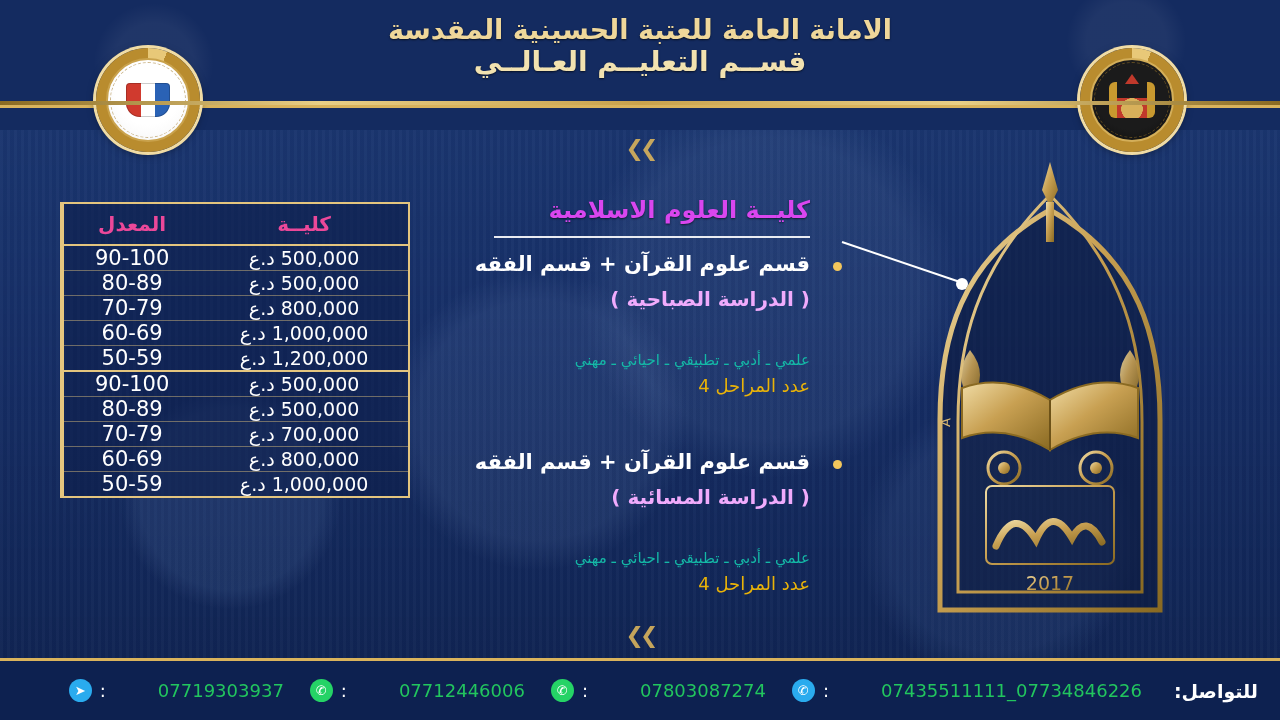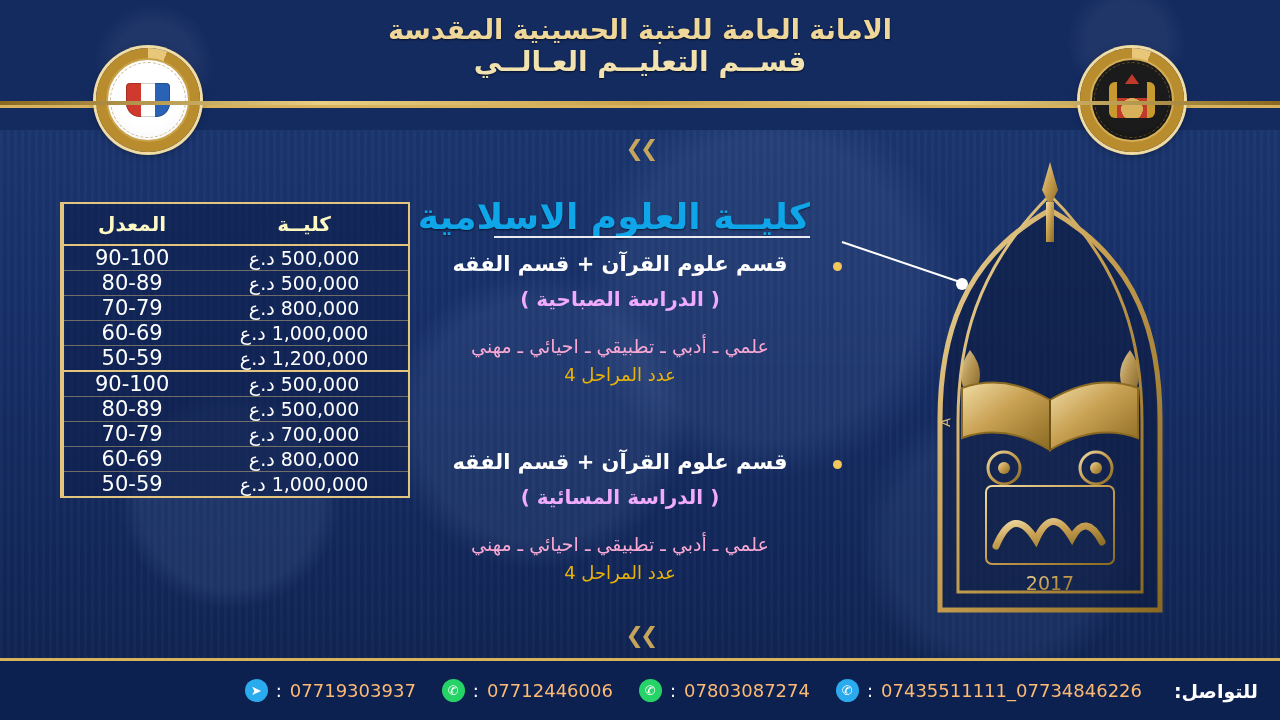--- a/index.html
+++ b/index.html
@@ -128,58 +128,58 @@
   .chev-bottom { bottom: 72px; left: 50%; transform: translateX(-50%); }
 
   
   .table-wrap{
     position:absolute; left: 60px; top: 202px; width: 350px;
     border: 2px solid #e4c57e;
     background: rgba(12,30,72,0.55);
   }
   table { width:100%; border-collapse: collapse; }
   th {
-    color:#fef9c3; font-size: 20px; font-weight:700; padding: 8px 14px;
+    color:#ec4899; font-size: 20px; font-weight:700; padding: 8px 14px;
     border-bottom: 2px solid #e4c57e;
     text-align:center;
   }
   th.col-rate { border-left: 2px solid #e4c57e; }
   td {
     font-size: 19px; padding: 0 14px; color:#ffffff;
     border-bottom: 1px solid rgba(228,197,126,.45);
     text-align:center; white-space:nowrap;
   }
   td.col-rate { border-left: 2px solid #e4c57e; font-size:21px; }
   tr.group-end td { border-bottom: 2px solid #e4c57e; }
   tr:last-child td { border-bottom: none; }
 
   
   .college-title{
     position:absolute; right: 470px; top: 196px;
-    font-size: 36px; font-weight: 700; color:#0ea5e9;
+    font-size: 24px; font-weight: 700; color:#d946ef;
     text-shadow: 0 1px 2px rgba(0,0,0,.55);
     white-space: nowrap;
   }
   .title-underline{
     position:absolute; right: 470px; top: 236px; width: 316px; height: 2px;
     background:#ffffff; opacity:.9;
   }
   .prog {
-    position:absolute; right: 470px; text-align:center; width: 380px;
+    position:absolute; right: 470px; width: 380px;
   }
   .prog-1 { top: 248px; }
   .prog-2 { top: 446px; }
   .prog .line-main{
     font-size: 21px; font-weight:700; color:#ffffff; line-height: 1.55;
   }
   .prog .line-sub{
     font-size: 20px; font-weight:700; color:#f0abfc; line-height: 1.8;
   }
   .prog .line-branches{
-    font-size: 19px; color:#f9a8d4; margin-top: 14px; line-height:1.6;
+    font-size: 15px; color:#14b8a6; margin-top: 31px; line-height:1.6;
   }
   .prog .line-stages{
     font-size: 18px; color:#eab308; line-height:1.6; direction:rtl;
   }
   .bullet{
     position:absolute; width:9px;height:9px;border-radius:50%;background:#f3c65c;
   }
   .bullet-1{ right: 438px; top: 262px; }
   .bullet-2{ right: 438px; top: 460px; }
   .connector{
@@ -204,21 +204,21 @@
     gap: 26px;
     direction: rtl;
   }
   .footer-label{
     font-size: 19px; font-weight:700; color:#ffffff; margin-left: 6px;
   }
   .contact{
     display:flex; align-items:center; gap:8px; direction:ltr;
   }
   .contact .num{
-    font-size: 18px; color:#fdba74; direction:ltr;
+    font-size: 18px; color:#22c55e; direction:ltr;margin-left:44px;
   }
   .ic {
     width: 23px; height:23px; border-radius:50%;
     display:flex;align-items:center;justify-content:center;
     font-size: 13px; color:#fff; font-weight:700; flex:none;
   }
   .ic-telegram{ background:#2aabee; }
   .ic-whatsapp{ background:#25d366; }
   .ic-phone{ background:#2aabee; }
   .colon{ color:#fff; font-size:18px; }

